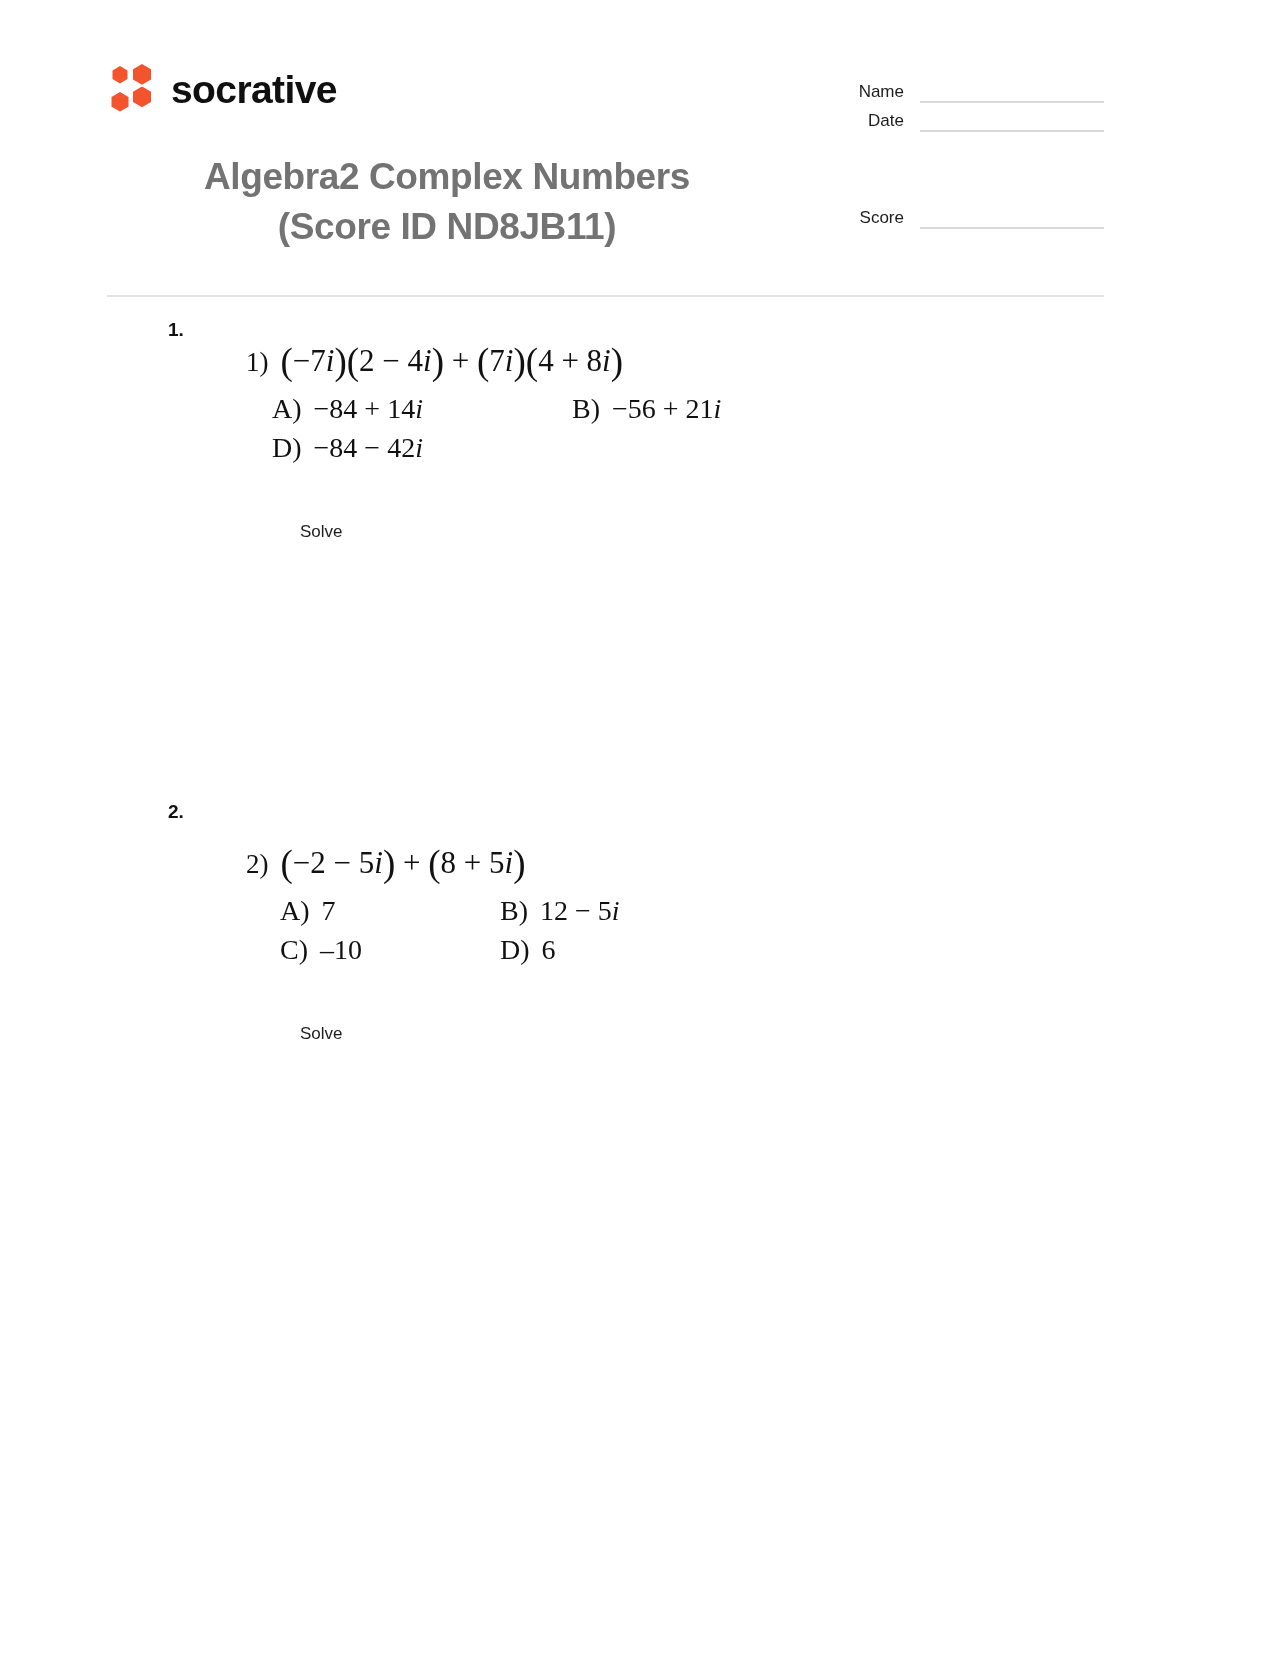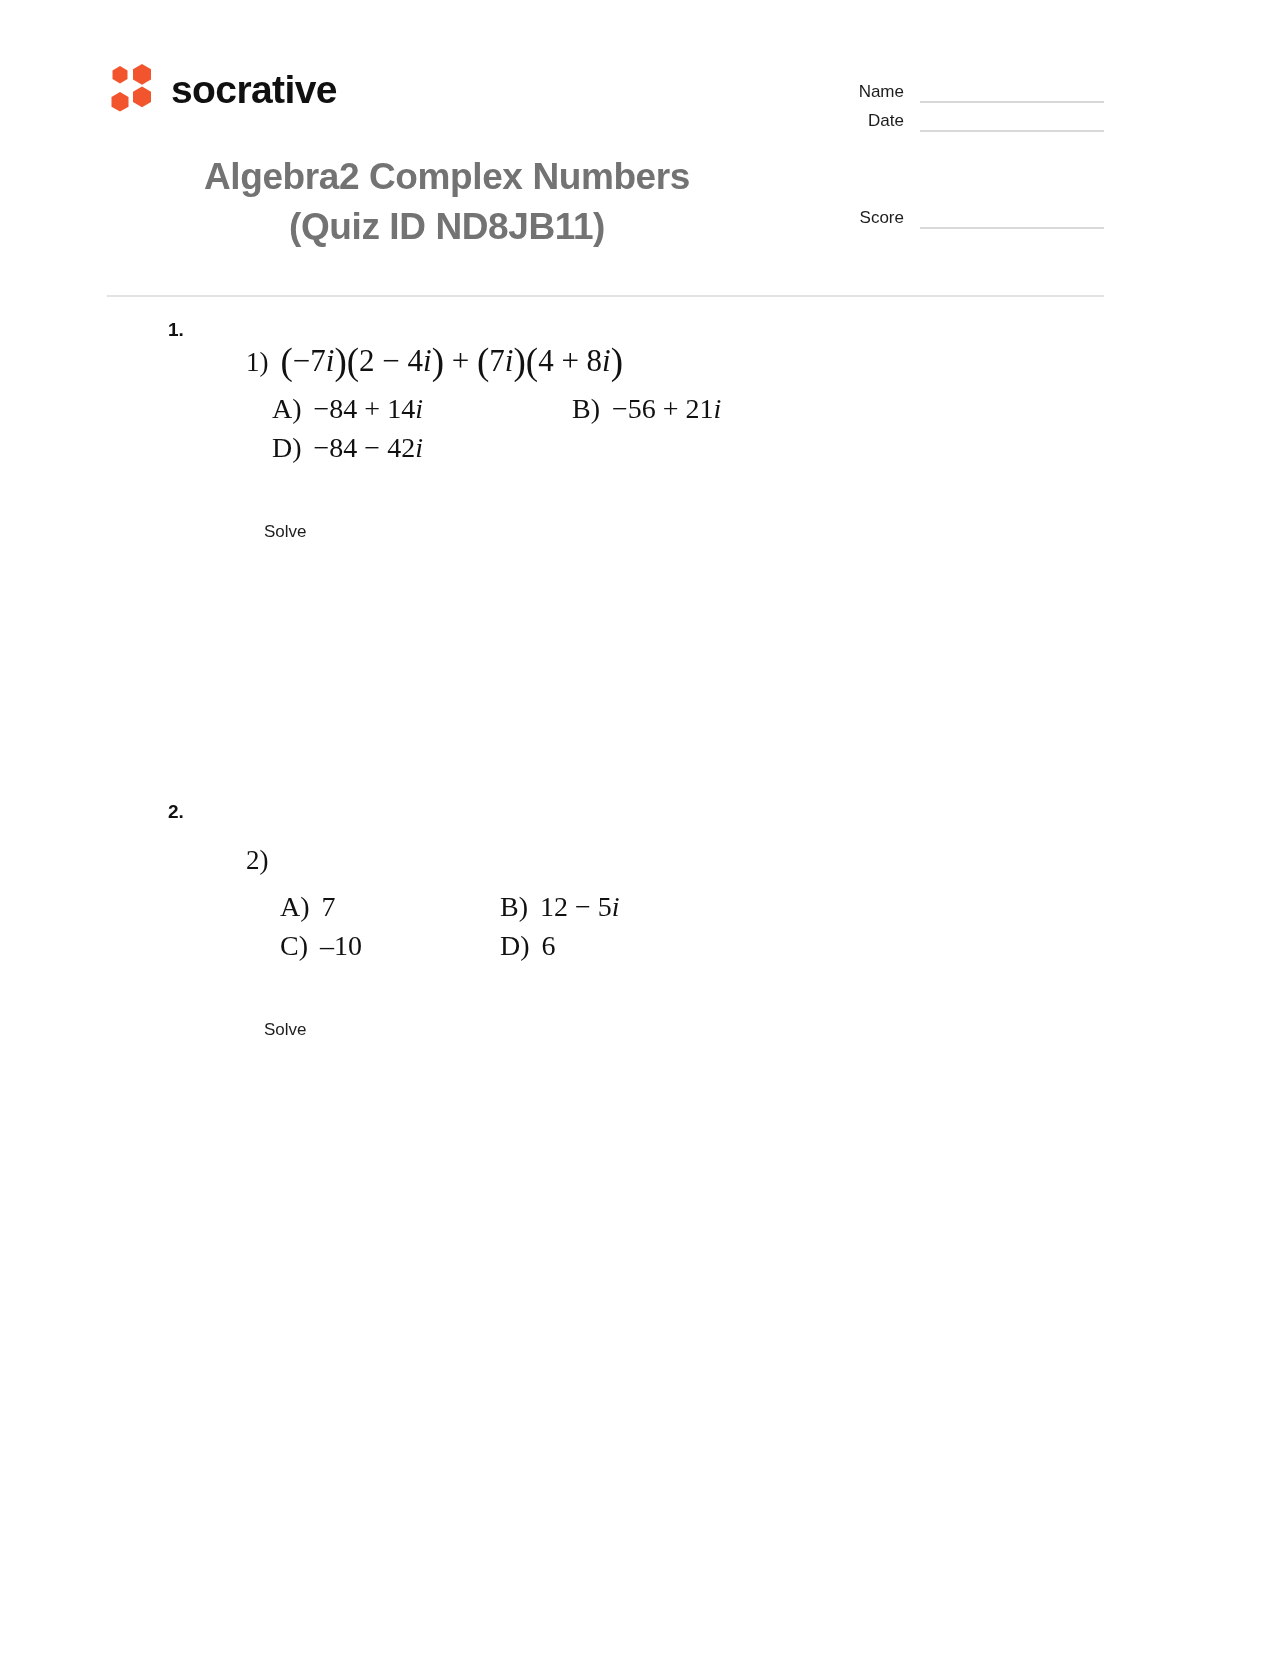--- a/index.html
+++ b/index.html
@@ -185,21 +185,21 @@
   .choice .lab {
     margin-right: 12px;
   }
 
   .choice-a, .choice-c {
     width: 300px;
   }
 
   .solve-note {
     margin-top: 58px;
-    margin-left: 18px;
+    margin-left: 54px;
     font-size: 17px;
     color: #1d1d1d;
     font-family: "Liberation Sans", sans-serif;
   }
 
   .q1-spacer { height: 260px; }
 
   .italic-i {
     font-style: italic;
   }
@@ -220,21 +220,21 @@
             <polygon points="35,24.5 44,29.7 44,40.1 35,45.3 26,40.1 26,29.7"></polygon>
             <polygon points="13,30 21.5,34.9 21.5,44.7 13,49.6 4.5,44.7 4.5,34.9"></polygon>
           </g>
         </svg>
       </span>
       <span class="brand-word">socrative</span>
     </div>
 
     <div class="quiz-title">
       <div>Algebra2 Complex Numbers</div>
-      <div>(Quiz ID ND8JB11)</div>
+      <div>(Score ID ND8JB11)</div>
     </div>
 
     <div class="meta">
       <div class="meta-row">
         <span class="meta-label">Name</span>
         <span class="meta-line"></span>
       </div>
       <div class="meta-row">
         <span class="meta-label">Date</span>
         <span class="meta-line"></span>
@@ -281,20 +281,21 @@
     </div>
 
     <div class="q1-spacer"></div>
 
     <div class="question-block">
       <div class="q-index">2.</div>
 
       <div class="q-body">
         <div class="q-stem" style="padding-top:20px;">
           <span class="q-num">2)</span>
+          <span><span class="paren-big">(</span>−2 − 5<span class="italic-i">i</span><span class="paren-big">)</span> + <span class="paren-big">(</span>8 + 5<span class="italic-i">i</span><span class="paren-big">)</span></span>
         </div>
 
         <div class="choices" style="margin-left:34px;">
           <div class="choice-row">
             <div class="choice choice-a" style="width:220px;">
               <span class="lab">A)</span><span>7</span>
             </div>
             <div class="choice choice-b">
               <span class="lab">B)</span><span>12 − 5<span class="italic-i">i</span></span>
             </div>

